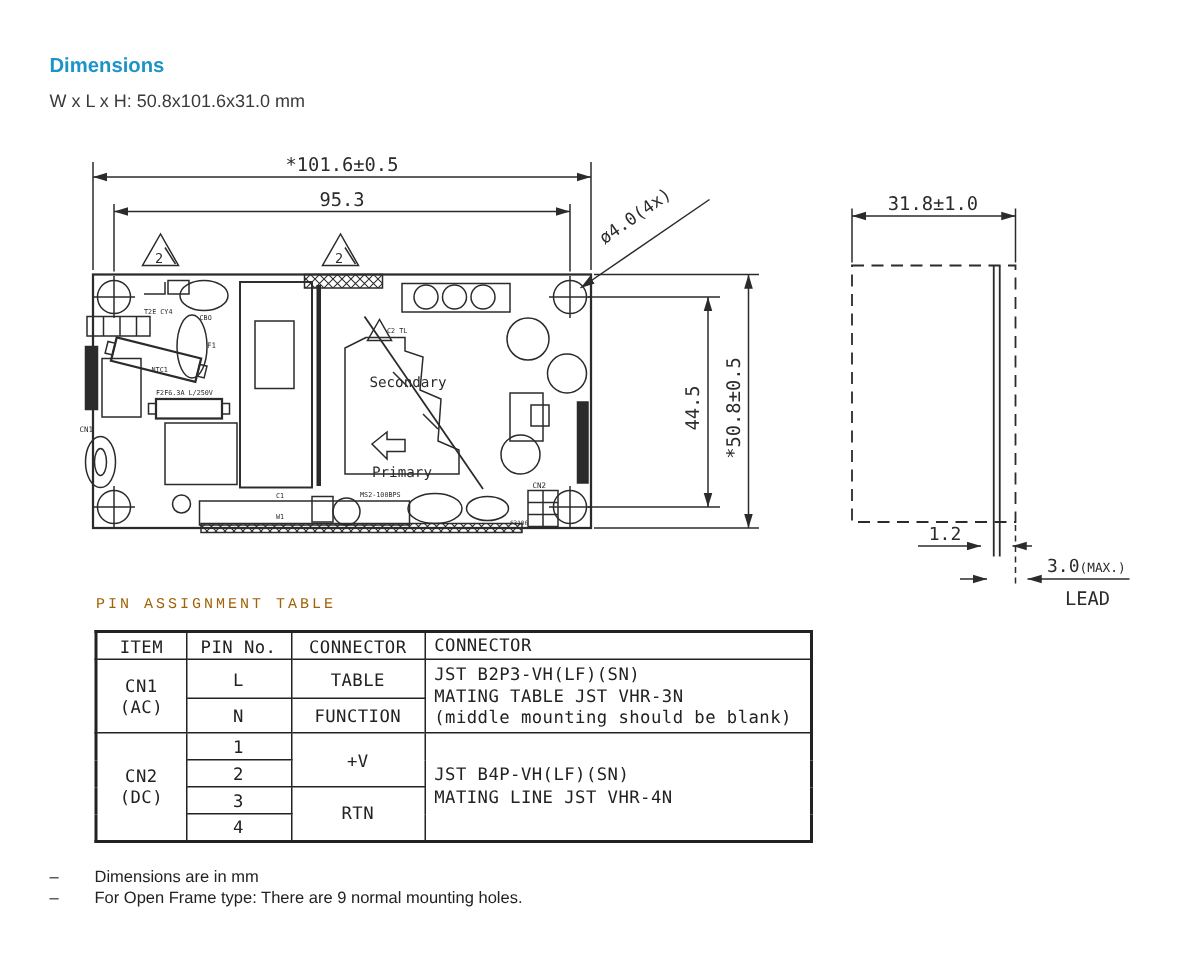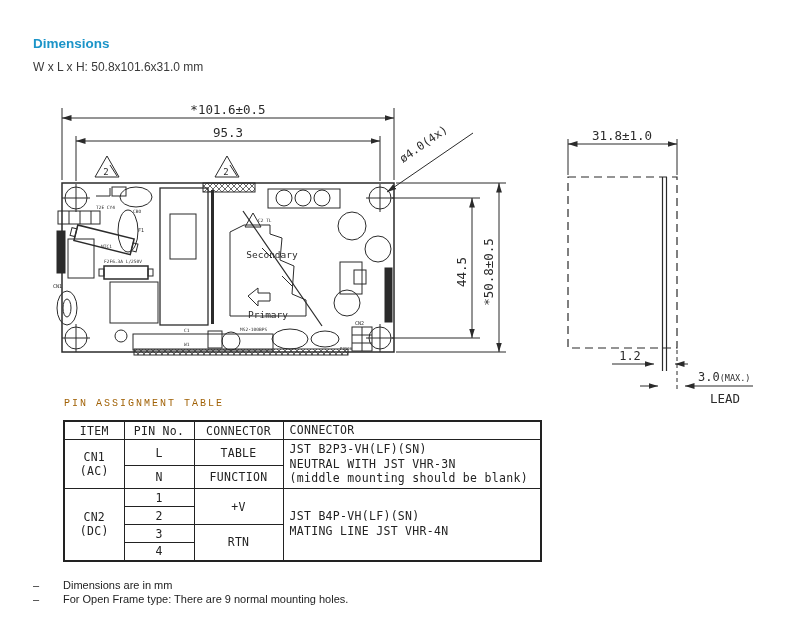--- a/index.html
+++ b/index.html
@@ -220,21 +220,21 @@
     </tr>
     <tr style="height:26px">
       <td rowspan="2">
         <div>CN1</div>
         <div>(AC)</div>
       </td>
       <td>L</td>
       <td>TABLE</td>
       <td rowspan="2" class="conn">
         <div>JST B2P3-VH(LF)(SN)</div>
-        <div>NEUTRAL WITH JST VHR-3N</div>
+        <div>MATING TABLE JST VHR-3N</div>
         <div>(middle mounting should be blank)</div>
       </td>
     </tr>
     <tr style="height:23px">
       <td>N</td>
       <td>FUNCTION</td>
     </tr>
     <tr style="height:18px">
       <td rowspan="4">
         <div>CN2</div>

